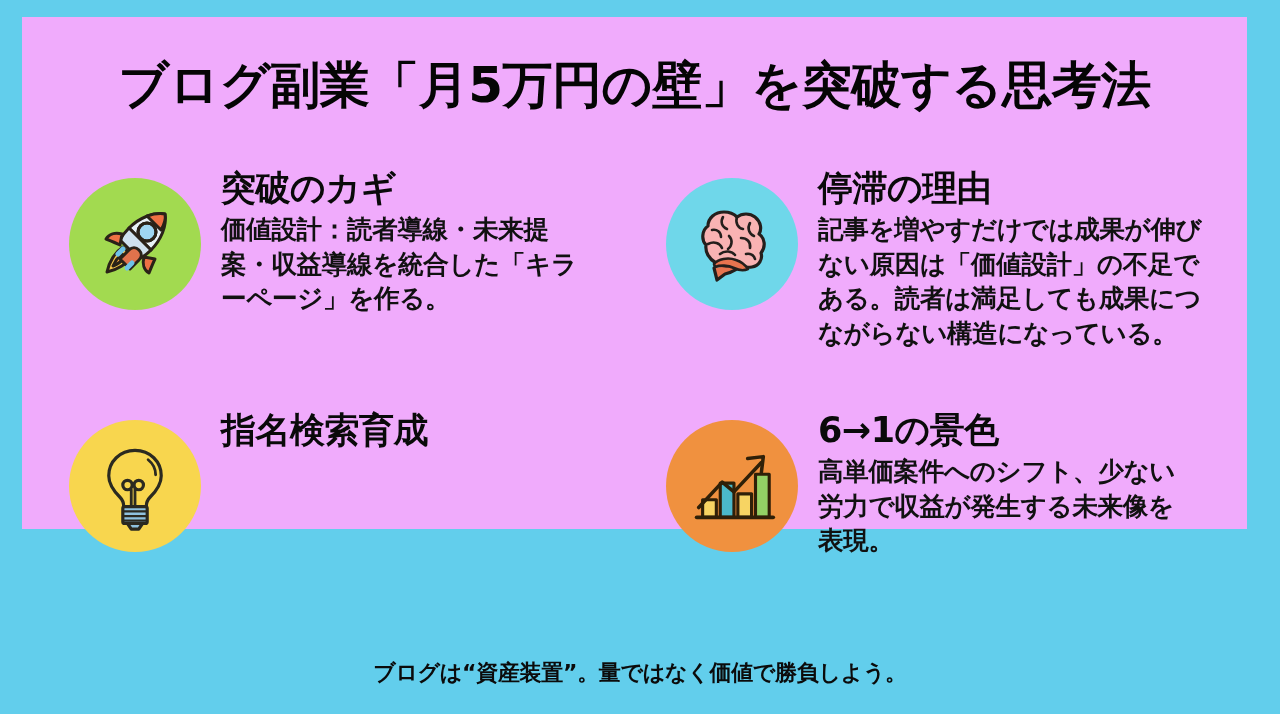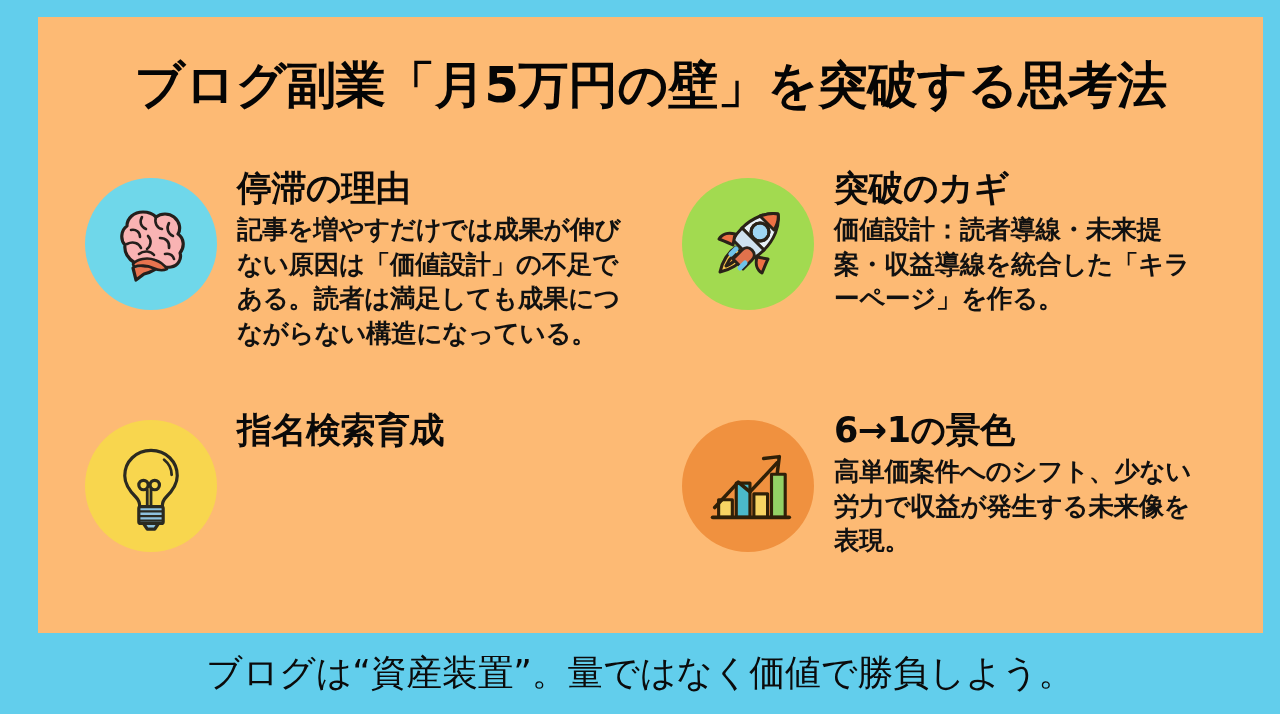--- a/index.html
+++ b/index.html
@@ -18,25 +18,25 @@
     position: relative;
     width: 1280px;
     height: 714px;
     background: #62CEEC;
     box-sizing: border-box;
   }
 
   
   #panel {
     position: absolute;
-    left: 38px;
+    left: 22px;
     top: 17px;
     width: 1225px;
-    height: 616px;
-    background: #fdba74;
+    height: 512px;
+    background: #f0abfc;
     box-sizing: border-box;
   }
 
   
   #headline {
     position: absolute;
     left: 0;
     top: 40px;
     width: 1225px;
     text-align: center;
@@ -113,38 +113,65 @@
   .col-left .card-body  { max-width: 402px; }
   .col-right .card-body { max-width: 372px; }
 
   
   #footer {
     position: absolute;
     left: 0;
     top: 653px;
     width: 1280px;
     text-align: center;
-    font-size: 36px;
+    font-size: 22px;
     line-height: 40px;
-    font-weight: 400;
+    font-weight: 700;
     color: #0B0B0B;
     letter-spacing: -0.3px;
     white-space: nowrap;
   }
 </style>
 </head>
 <body>
 
 <div id="infographic">
 
   <div id="panel">
 
     <div id="headline">ブログ副業「月5万円の壁」を突破する思考法</div>
 
     <div id="grid">
+
+      <div class="card col-right">
+        <div class="icon-badge" style="background:#A2DA50;">
+          <span>
+            <svg width="96" height="96" viewBox="0 0 96 96" aria-hidden="true">
+              <g stroke="#2A2218" stroke-width="3" stroke-linecap="round" stroke-linejoin="round">
+                <path d="M20 76 C22 66 28 56 36 51 L45 60 C40 68 30 74 20 76 Z" fill="#F6C44A"></path>
+                <path d="M26 70 C28 65 31 61 35 58 L38 61 C35 65 31 68 26 70 Z" fill="#F6A23C"></path>
+                <path d="M78 18 C66 16 52 22 42 32 L64 54 C74 44 80 30 78 18 Z" fill="#E8F1F8"></path>
+                <path d="M42 32 L64 54 C60 58 56 61 52 63 L33 44 C35 40 38 36 42 32 Z" fill="#CFE1EE"></path>
+                <path d="M78 18 C72 17 66 18 60 20 L74 34 C77 29 79 23 78 18 Z" fill="#EE7144"></path>
+                <path d="M35 38 C28 36 22 38 19 43 C24 45 29 47 33 49 Z" fill="#EE7144"></path>
+                <path d="M57 61 C55 68 57 74 62 77 C64 72 66 67 68 63 Z" fill="#EE7144"></path>
+                <circle cx="60" cy="36" r="9" fill="#9FD6F2"></circle>
+                <circle cx="60" cy="36" r="9" fill="none" stroke="#2A2218" stroke-width="3"></circle>
+                <path d="M33 63 L42 54 C45 51 49 51 52 54 C55 57 55 61 52 64 L43 73 Z" fill="#E0724C"></path>
+                <path d="M31 58 L36 53" stroke="#6FC3E8" stroke-width="5"></path>
+                <path d="M40 72 L45 67" stroke="#6FC3E8" stroke-width="5"></path>
+              </g>
+            </svg>
+          </span>
+        </div>
+        <div class="card-text">
+          <div class="card-title">突破のカギ</div>
+          <div class="card-body">価値設計：読者導線・未来提案・収益導線を統合した「キラーページ」を作る。</div>
+        </div>
+      </div>
 
       <div class="card col-left">
         <div class="icon-badge" style="background:#6FD7EA;">
           <span>
             <svg width="96" height="96" viewBox="0 0 96 96" aria-hidden="true">
               <g fill="none" stroke="#241F1C" stroke-width="3.2" stroke-linecap="round" stroke-linejoin="round">
                 <path d="M30 72 L33 84 L41 78 C49 76 55 72 58 68" fill="#E8744F"></path>
                 <path d="M24 30 C24 22 31 16 40 16 C46 16 50 18 53 21
                          C58 17 66 17 71 21 C77 26 78 33 75 38
                          C81 42 82 51 77 57 C79 63 75 70 68 71
@@ -166,47 +193,20 @@
               </g>
             </svg>
           </span>
         </div>
         <div class="card-text">
           <div class="card-title">停滞の理由</div>
           <div class="card-body">記事を増やすだけでは成果が伸びない原因は「価値設計」の不足である。読者は満足しても成果につながらない構造になっている。</div>
         </div>
       </div>
 
-      <div class="card col-right">
-        <div class="icon-badge" style="background:#A2DA50;">
-          <span>
-            <svg width="96" height="96" viewBox="0 0 96 96" aria-hidden="true">
-              <g stroke="#2A2218" stroke-width="3" stroke-linecap="round" stroke-linejoin="round">
-                <path d="M20 76 C22 66 28 56 36 51 L45 60 C40 68 30 74 20 76 Z" fill="#F6C44A"></path>
-                <path d="M26 70 C28 65 31 61 35 58 L38 61 C35 65 31 68 26 70 Z" fill="#F6A23C"></path>
-                <path d="M78 18 C66 16 52 22 42 32 L64 54 C74 44 80 30 78 18 Z" fill="#E8F1F8"></path>
-                <path d="M42 32 L64 54 C60 58 56 61 52 63 L33 44 C35 40 38 36 42 32 Z" fill="#CFE1EE"></path>
-                <path d="M78 18 C72 17 66 18 60 20 L74 34 C77 29 79 23 78 18 Z" fill="#EE7144"></path>
-                <path d="M35 38 C28 36 22 38 19 43 C24 45 29 47 33 49 Z" fill="#EE7144"></path>
-                <path d="M57 61 C55 68 57 74 62 77 C64 72 66 67 68 63 Z" fill="#EE7144"></path>
-                <circle cx="60" cy="36" r="9" fill="#9FD6F2"></circle>
-                <circle cx="60" cy="36" r="9" fill="none" stroke="#2A2218" stroke-width="3"></circle>
-                <path d="M33 63 L42 54 C45 51 49 51 52 54 C55 57 55 61 52 64 L43 73 Z" fill="#E0724C"></path>
-                <path d="M31 58 L36 53" stroke="#6FC3E8" stroke-width="5"></path>
-                <path d="M40 72 L45 67" stroke="#6FC3E8" stroke-width="5"></path>
-              </g>
-            </svg>
-          </span>
-        </div>
-        <div class="card-text">
-          <div class="card-title">突破のカギ</div>
-          <div class="card-body">価値設計：読者導線・未来提案・収益導線を統合した「キラーページ」を作る。</div>
-        </div>
-      </div>
-
       <div class="card col-left">
         <div class="icon-badge" style="background:#F8D64E;">
           <span>
             <svg width="90" height="90" viewBox="0 0 96 96" aria-hidden="true">
               <g fill="none" stroke="#2B2A20" stroke-width="3.4" stroke-linecap="round" stroke-linejoin="round">
                 <path d="M48 10 C32 10 20 22 20 37 C20 47 26 54 32 60 C35 63 36 66 36 70 L60 70
                          C60 66 61 63 64 60 C70 54 76 47 76 37 C76 22 64 10 48 10 Z"></path>
                 <path d="M62 20 C67 24 70 30 70 36" stroke-width="3"></path>
                 <rect x="35" y="70" width="26" height="18" rx="2" fill="#8FC2DF"></rect>
                 <path d="M36 75 L60 75 M36 80 L60 80 M36 85 L60 85" stroke-width="2.4"></path>

